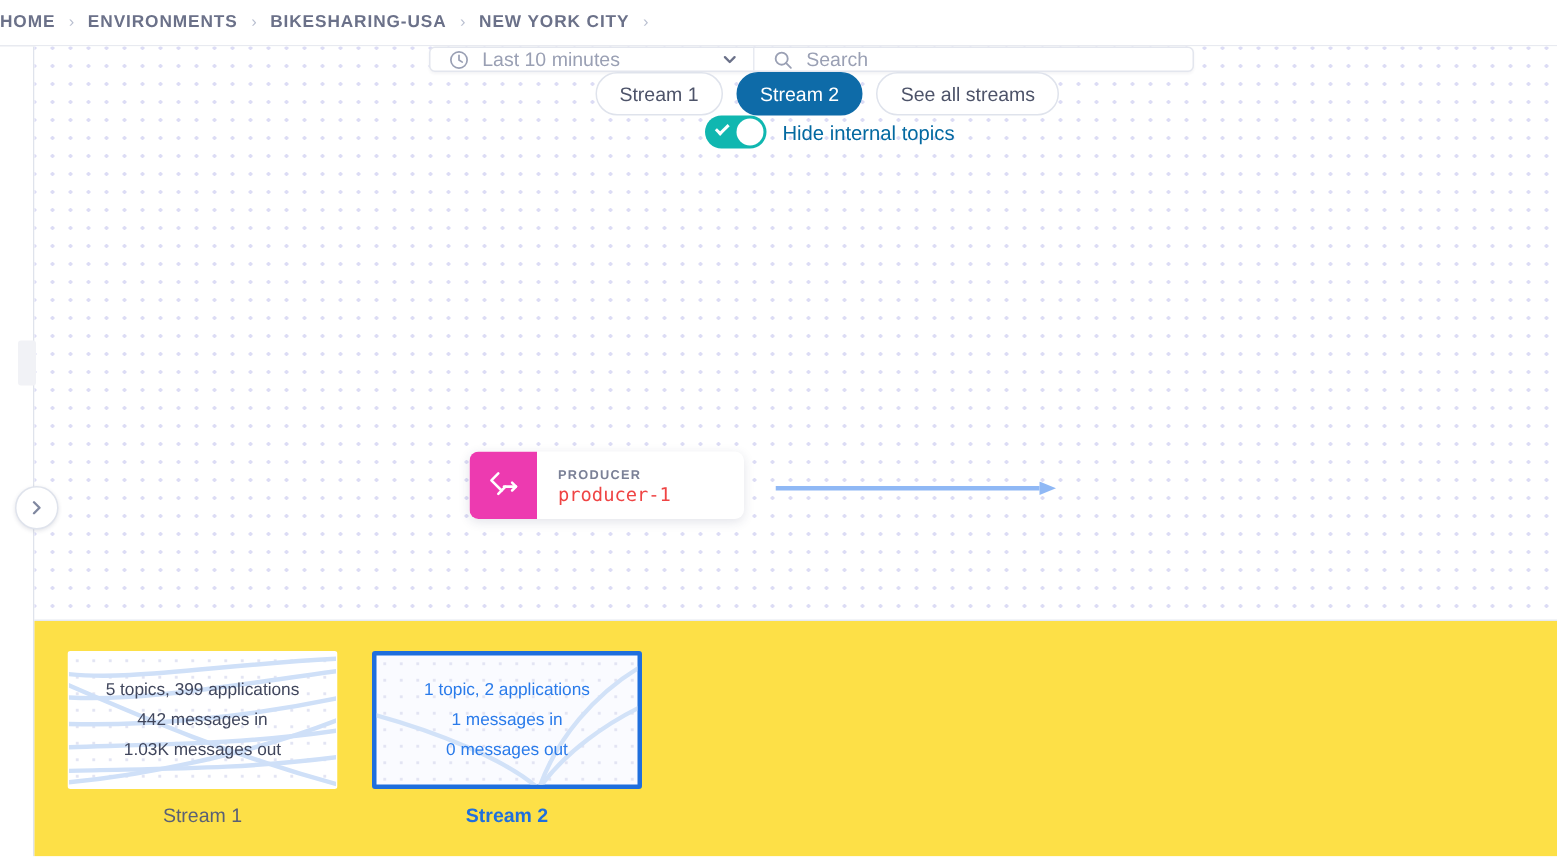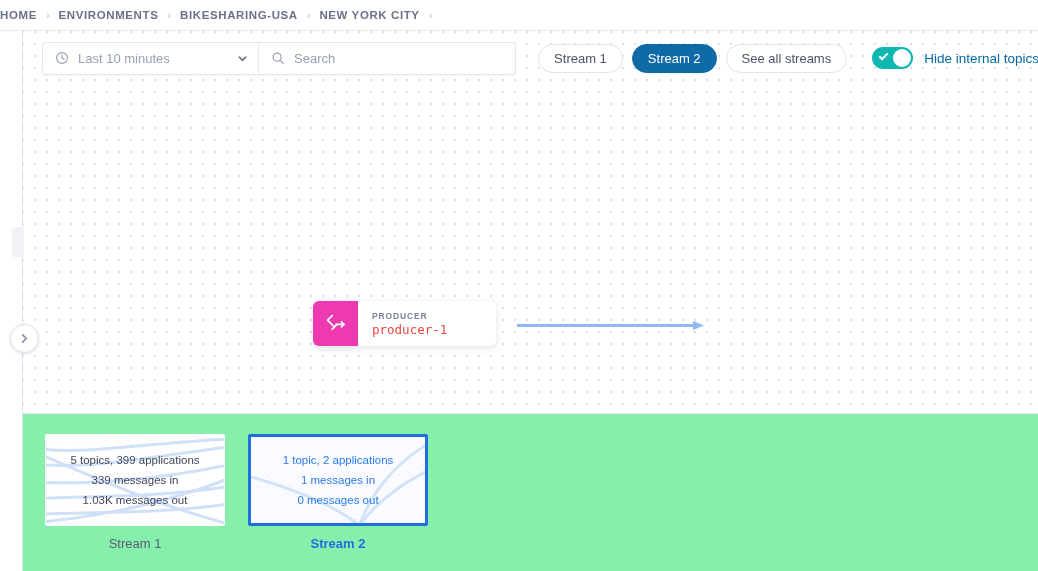--- a/index.html
+++ b/index.html
@@ -63,20 +63,21 @@
   .toolbar {
     position: absolute;
     left: 0; top: 0;
     width: 1016px;
     height: 54px;
     display: flex;
     align-items: center;
     padding-left: 19px;
     box-sizing: border-box;
     z-index: 6;
+    flex-direction: column;
   }
   .filter-bar {
     display: flex;
     align-items: center;
     width: 510px;
     height: 33px;
     background: #ffffff;
     border: 1px solid #e3e6ee;
     border-radius: 4px;
     box-shadow: 0 1px 2px rgba(30,40,80,0.05);
@@ -285,21 +286,21 @@
     z-index: 7;
   }
 
   
   .thumbs {
     position: absolute;
     left: 0;
     top: 383px;
     width: 1016px;
     height: 157px;
-    background: #86efac;
+    background: #fde047;
     padding: 20px 0 0 22px;
     box-sizing: border-box;
     display: flex;
     gap: 23px;
     align-items: flex-start;
   }
   .thumb { width: 180px; cursor: pointer; }
   .thumb-box {
     position: relative;
     width: 180px;
@@ -440,21 +441,21 @@
             <path d="M-5 14 C 40 20, 100 8, 185 4"></path>
             <path d="M-5 30 C 45 34, 110 22, 185 12"></path>
             <path d="M-5 48 C 50 50, 120 44, 185 30"></path>
             <path d="M-5 64 C 55 62, 120 62, 185 52"></path>
             <path d="M-5 80 C 45 78, 110 80, 185 70"></path>
             <path d="M-5 88 C 60 82, 130 66, 185 44"></path>
             <path d="M-5 20 C 50 44, 110 70, 185 90"></path>
           </svg>
           <div class="thumb-stats">
             <span class="thumb-stat">5 topics, 399 applications</span>
-            <span class="thumb-stat">339 messages in</span>
+            <span class="thumb-stat">442 messages in</span>
             <span class="thumb-stat">1.03K messages out</span>
           </div>
         </div>
         <div class="thumb-title">Stream 1</div>
       </div>
 
       <div class="thumb selected">
         <div class="thumb-box">
           <svg class="thumb-lines" viewBox="0 0 180 92" fill="none" stroke="#d2e2f8" stroke-width="3">
             <path d="M-5 40 C 40 52, 90 72, 112 92"></path>

